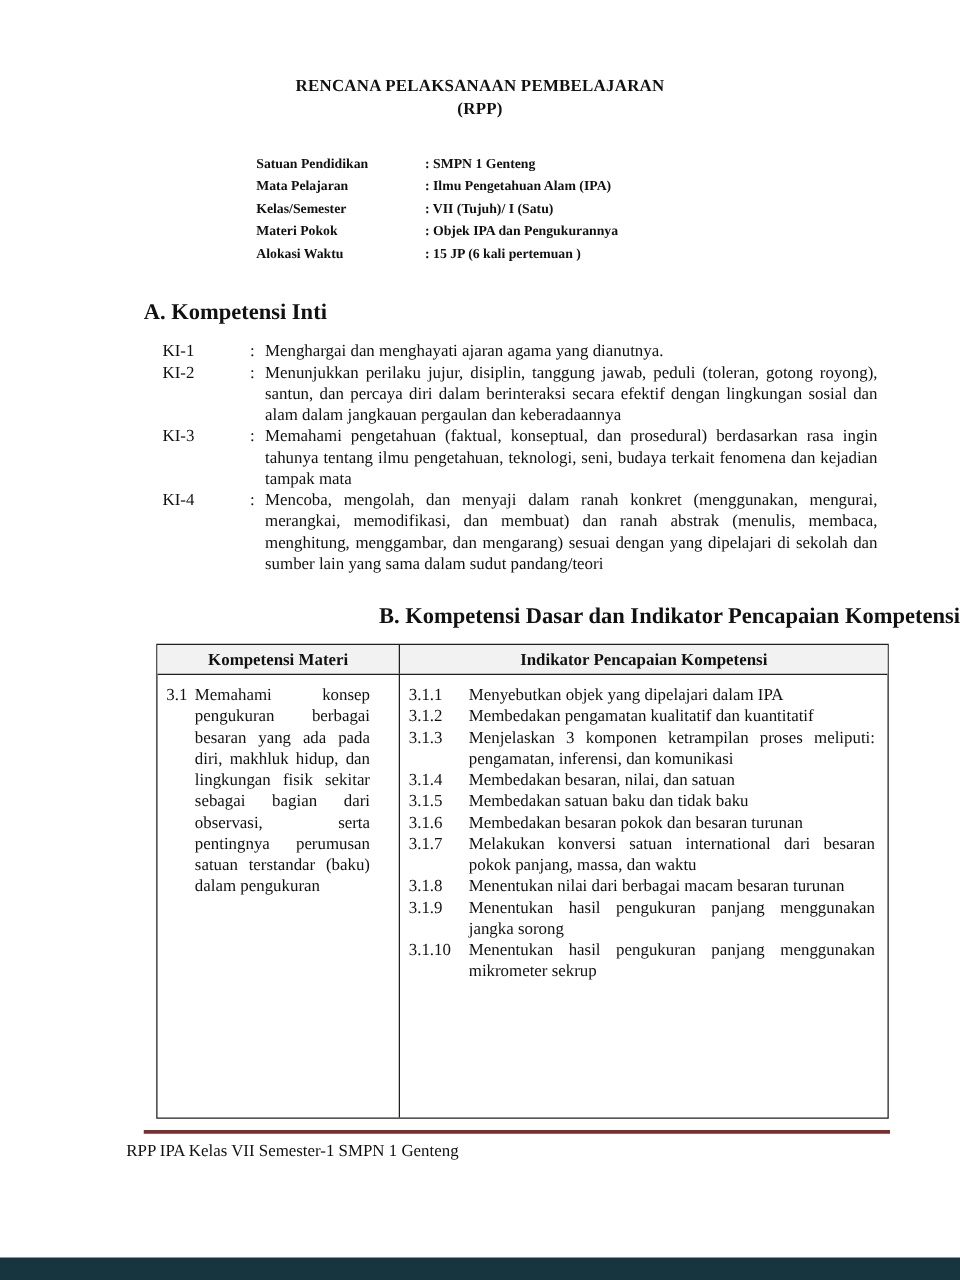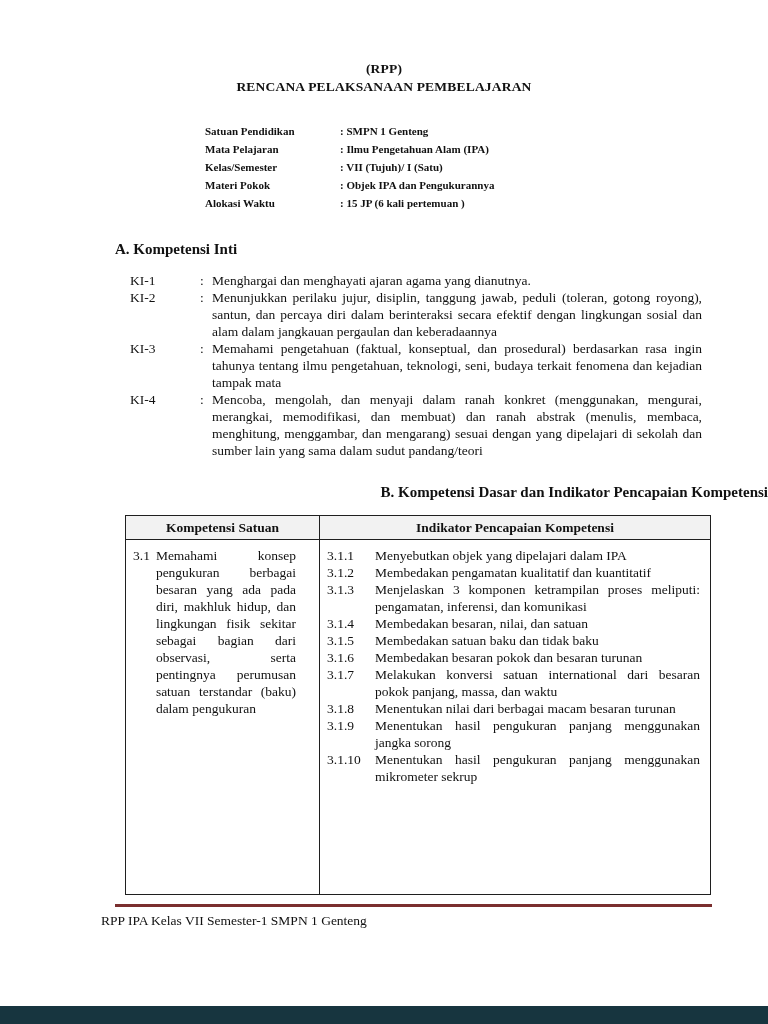--- a/index.html
+++ b/index.html
@@ -28,21 +28,21 @@
     margin: 26px 0 0 205px;
     font-weight: bold;
     font-size: 11px;
   }
   .meta-row { display: flex; line-height: 18px; }
   .meta-label { width: 135px; flex: none; }
   .meta-value { flex: 1; }
 
   .section-heading {
     font-weight: bold;
-    font-size: 15px;
+    font-size: 18px;
     line-height: 18px;
     margin-left: 115px;
   }
   .section-a { margin-top: 28px; }
   .section-b { margin-top: 24px; text-align: right; }
 
   .ki-list {
     margin: 14px 0 0 130px;
     width: 572px;
     font-size: 13.5px;
@@ -108,22 +108,22 @@
     height: 18px;
     background: var(--bottom_bar);
   }
 </style>
 </head>
 <body>
 
 <div class="page">
 
   <header class="title-block">
+    <div>RENCANA PELAKSANAAN PEMBELAJARAN</div>
     <div>(RPP)</div>
-    <div>RENCANA PELAKSANAAN PEMBELAJARAN</div>
   </header>
 
   <section class="meta">
     <div class="meta-row">
       <span class="meta-label">Satuan Pendidikan</span>
       <span class="meta-value">: SMPN 1 Genteng</span>
     </div>
     <div class="meta-row">
       <span class="meta-label">Mata Pelajaran</span>
       <span class="meta-value">: Ilmu Pengetahuan Alam (IPA)</span>
@@ -164,21 +164,21 @@
       <span class="ki-label">KI-4</span>
       <span class="ki-colon">:</span>
       <span class="ki-text">Mencoba, mengolah, dan menyaji dalam ranah konkret (menggunakan, mengurai, merangkai, memodifikasi, dan membuat) dan ranah abstrak (menulis, membaca, menghitung, menggambar, dan mengarang) sesuai dengan yang dipelajari di sekolah dan sumber lain yang sama dalam sudut pandang/teori</span>
     </div>
   </section>
 
   <h2 class="section-heading section-b">B. Kompetensi Dasar dan Indikator Pencapaian Kompetensi</h2>
 
   <div class="kd-table">
     <div class="kd-header">
-      <div class="kd-h-col1">Kompetensi Satuan</div>
+      <div class="kd-h-col1">Kompetensi Materi</div>
       <div class="kd-h-col2">Indikator Pencapaian Kompetensi</div>
     </div>
     <div class="kd-body">
       <div class="kd-cell">
         <span class="kd-number">3.1</span>
         <span class="kd-text">Memahami konsep pengukuran berbagai besaran yang ada pada diri, makhluk hidup, dan lingkungan fisik sekitar sebagai bagian dari observasi, serta pentingnya perumusan satuan terstandar (baku) dalam pengukuran</span>
       </div>
       <div class="ind-cell">
         <div class="ind-row">
           <span class="ind-num">3.1.1</span>

